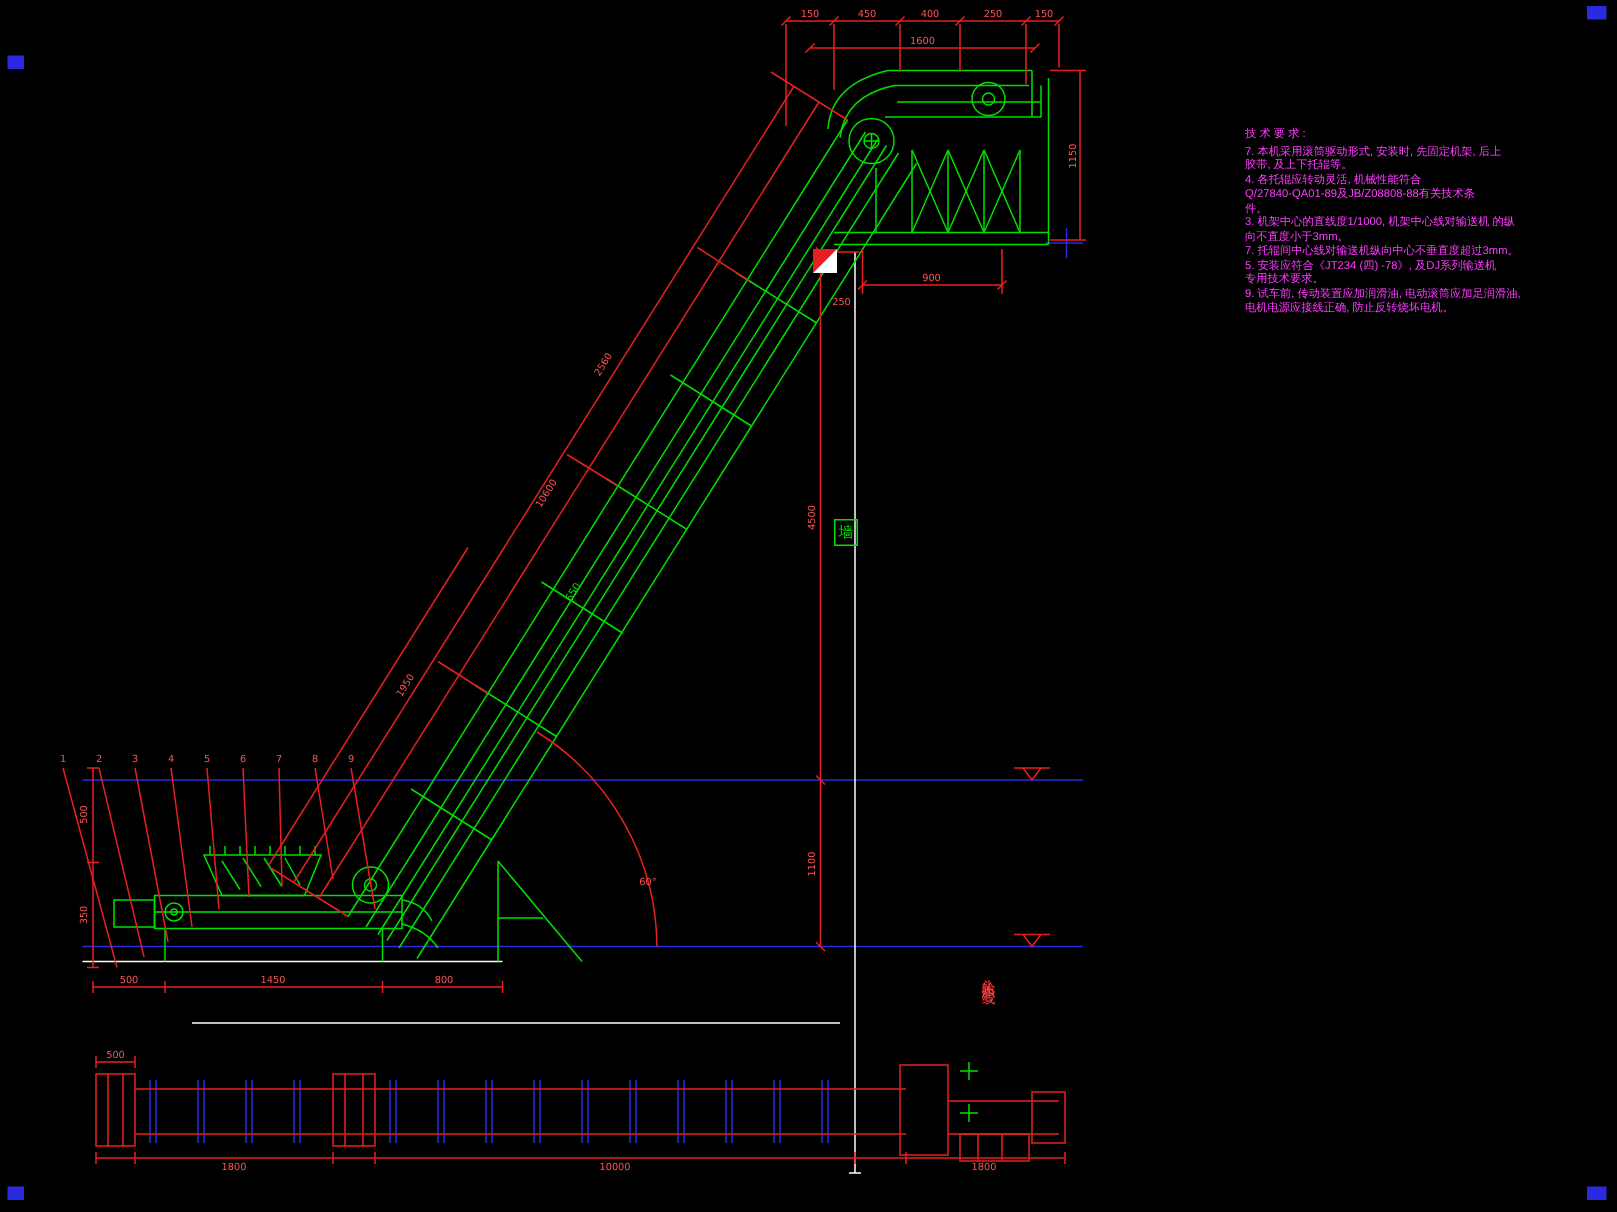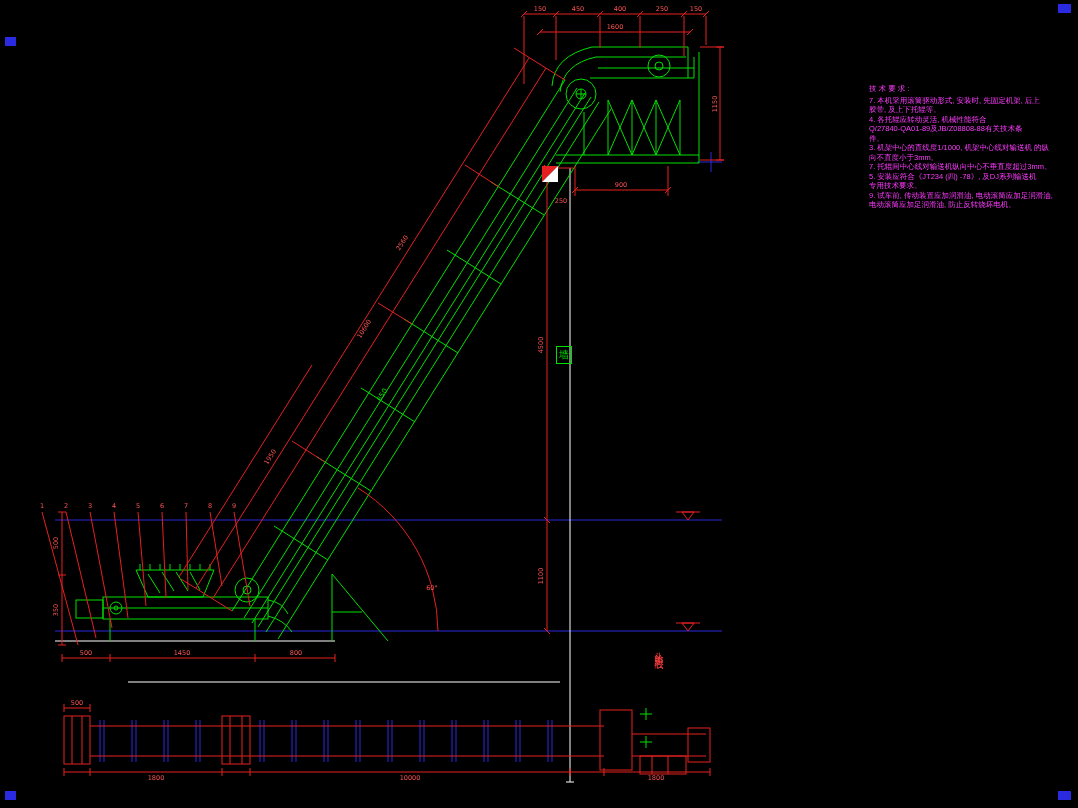--- a/index.html
+++ b/index.html
@@ -7,21 +7,21 @@
             font-family:"DejaVu Sans",sans-serif;}
   svg{position:absolute;left:0;top:0;}
   .g{stroke:#00e000;fill:none;stroke-width:1;}
   .r{stroke:#e62020;fill:none;stroke-width:1;}
   .b{stroke:#2a2ae0;fill:none;stroke-width:1;}
   .w{stroke:#ffffff;fill:none;stroke-width:1;}
   text{font-family:"DejaVu Sans",sans-serif;}
   .rt{fill:#ff5555;font-size:6.5px;stroke:none;text-anchor:middle;}
   .gt{fill:#00e000;font-size:7px;stroke:none;text-anchor:middle;}
   #notes{position:absolute;left:830px;top:84px;width:200px;color:#ff3cff;
-         font-size:7.5px;line-height:9.5px;font-family:sans-serif;margin-left:39px;}
+         font-size:7.5px;line-height:9.5px;font-family:sans-serif;}
   #notes .t{margin-bottom:2px;}
   #vlabel{position:absolute;left:652px;top:645px;height:90px;color:#ff4040;
           font-size:9px;writing-mode:vertical-rl;letter-spacing:2px;font-family:sans-serif;}
   #wall{position:absolute;left:556px;top:346px;color:#00e000;border:1px solid #00e000;
         font-size:10px;padding:1px 2px;font-family:sans-serif;}
 </style>
 </head>
 <body>
 
 <div id="viewport">
@@ -173,19 +173,19 @@
     <div>胶带, 及上下托辊等。</div>
     <div>4. 各托辊应转动灵活, 机械性能符合</div>
     <div>Q/27840-QA01-89及JB/Z08808-88有关技术条</div>
     <div>件。</div>
     <div>3. 机架中心的直线度1/1000, 机架中心线对输送机 的纵</div>
     <div>向不直度小于3mm。</div>
     <div>7. 托辊间中心线对输送机纵向中心不垂直度超过3mm。</div>
     <div>5. 安装应符合《JT234 (四) -78》, 及DJ系列输送机</div>
     <div>专用技术要求。</div>
     <div>9. 试车前, 传动装置应加润滑油, 电动滚筒应加足润滑油,</div>
-    <div>电动滚筒应加足润滑油, 防止反转烧坏电机。</div>
+    <div>电机电源应接线正确, 防止反转烧坏电机。</div>
   </div>
 
   <div id="vlabel">头轮中心线</div>
 
   <div id="wall">墙</div>
 </div>
 
 </body></html>

